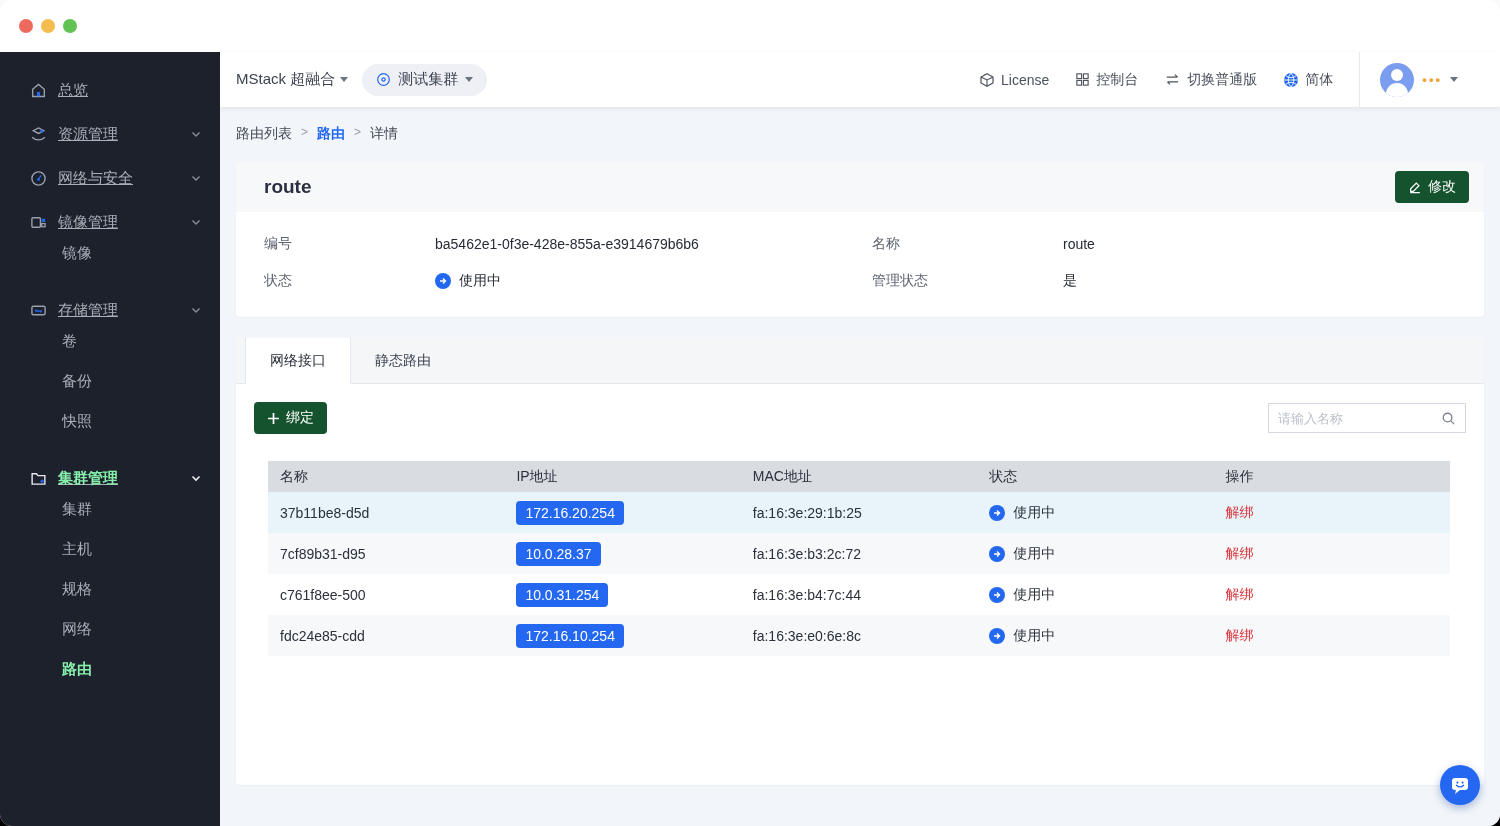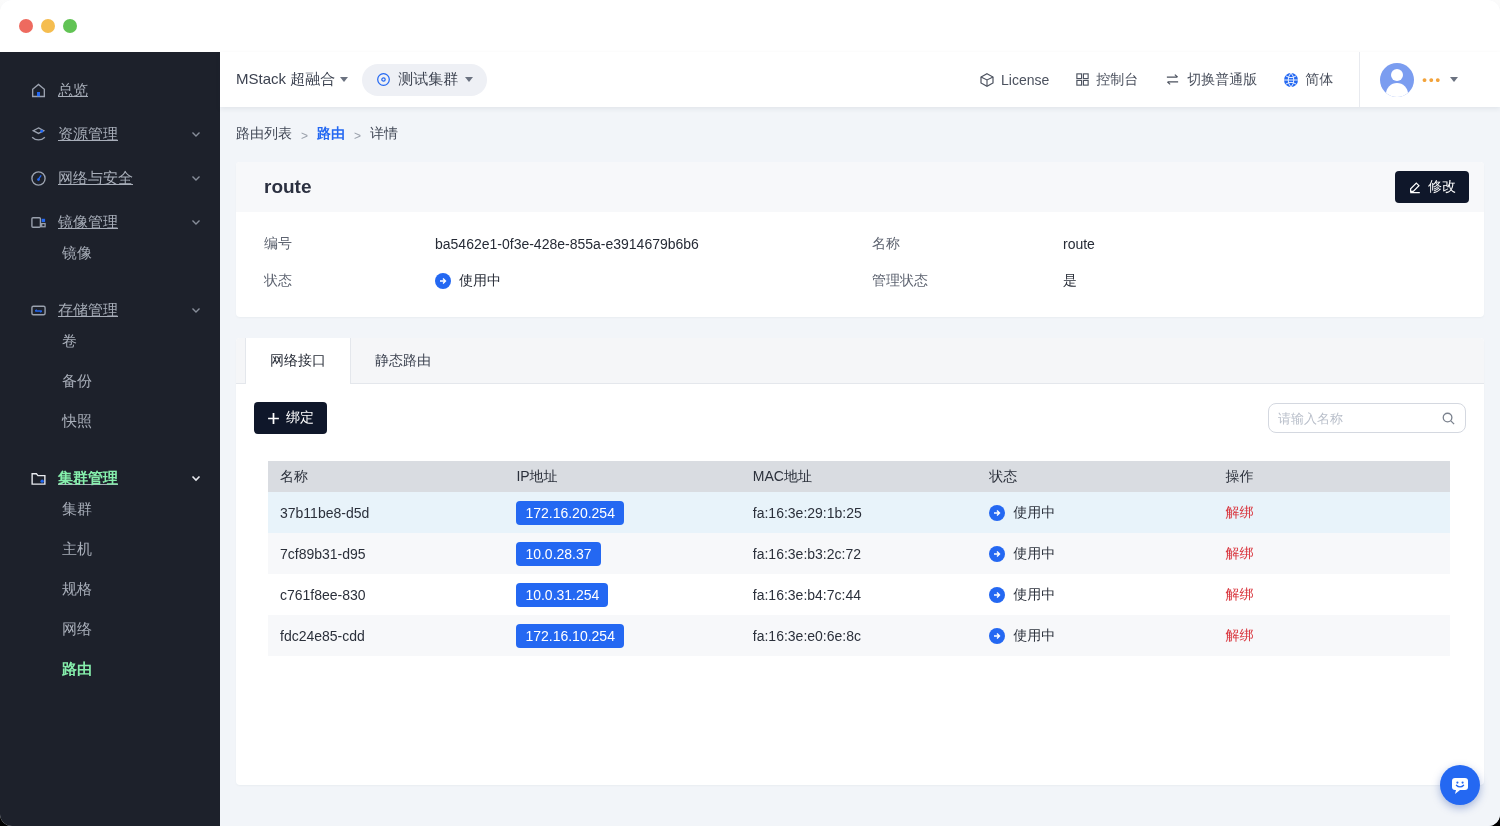--- a/index.html
+++ b/index.html
@@ -48,52 +48,52 @@
   .avatar-sec { border-left:1px solid #e8eaef; height:100%; display:flex; align-items:center;
                 gap:8px; padding:0 22px 0 20px; cursor:pointer; }
   .avatar { width:34px; height:34px; border-radius:50%; background:#7b9df0; position:relative; overflow:hidden; }
   .avatar:before { content:""; position:absolute; top:6px; left:11px; width:12px; height:12px;
                    border-radius:50%; background:#fff; }
   .avatar:after { content:""; position:absolute; top:20px; left:6px; width:22px; height:14px;
                   border-radius:11px 11px 0 0; background:#fff; }
   .dots { color:#f2a33c; font-size:13px; letter-spacing:2px; font-weight:bold; }
 
   .content { flex:1; position:relative; padding:18px 16px 0; overflow:hidden; }
-  .breadcrumb { font-size:14px; color:#414856; display:flex; gap:9px; align-items:flex-end; }
+  .breadcrumb { font-size:14px; color:#414856; display:flex; gap:9px; align-items:flex-start; }
   .breadcrumb .sep { color:#9aa0ab; font-size:12px; }
   .crumb-link { cursor:pointer; }
   .crumb-current-blue { color:#2468f2; font-weight:bold; cursor:pointer; }
 
   
   .card { background:#fff; border-radius:4px; margin-top:19px; box-shadow:0 1px 2px rgba(30,40,60,.04); }
   .card-head { height:50px; background:#f7f8fa; border-radius:4px 4px 0 0; display:flex;
                align-items:center; padding:0 15px 0 28px; }
   .card-title { font-size:19px; font-weight:bold; color:#2b3040; }
-  .btn-primary { background:#0f172a; color:#fff; border:none; border-radius:4px; height:32px;
+  .btn-primary { background:#14532d; color:#fff; border:none; border-radius:4px; height:32px;
                  display:flex; align-items:center; gap:6px; padding:0 13px; font-size:14px;
                  cursor:pointer; margin-left:auto; font-family:inherit; }
   .detail-body { padding:13px 0 18px; }
   .detail-row { display:grid; grid-template-columns:1fr 1fr; height:37px; align-items:center; }
   .d-cell { display:flex; align-items:center; font-size:14px; }
   .d-cell .d-label { width:199px; padding-left:28px; color:#5d6370; flex:none; }
   .d-cell.right .d-label { width:203px; padding-left:12px; }
   .d-value { color:#262b36; display:flex; align-items:center; gap:8px; }
   .status-dot { width:16px; height:16px; border-radius:50%; background:#2468f2; flex:none;
                 display:flex; align-items:center; justify-content:center; }
 
   
   .panel { background:#fff; border-radius:4px; margin-top:21px; height:447px;
            box-shadow:0 1px 2px rgba(30,40,60,.04); display:flex; flex-direction:column; }
   .tabbar { height:46px; background:#f5f6f8; border-bottom:1px solid #e4e7ec;
             border-radius:4px 4px 0 0; display:flex; align-items:stretch; padding-left:9px; }
   .tab { display:flex; align-items:center; padding:0 24px; font-size:14px; color:#3c4250; cursor:pointer; }
   .tab.active { background:#fff; border-left:1px solid #e4e7ec; border-right:1px solid #e4e7ec;
                 margin-bottom:-1px; font-weight:normal; color:#262b36; }
   .toolbar { display:flex; align-items:center; padding:18px 18px 0; }
-  .search-box { margin-left:auto; width:198px; height:30px; border:1px solid #d4d8e0; border-radius:8px;
+  .search-box { margin-left:auto; width:198px; height:30px; border:1px solid #d4d8e0; border-radius:0;
                 display:flex; align-items:center; padding:0 9px; background:#fff; }
   .search-box input { border:none; outline:none; flex:1; font-size:13px; color:#3c4250;
                       font-family:inherit; background:transparent; min-width:0; }
   .search-box input::placeholder { color:#b9bfca; }
 
   table.grid { border-collapse:collapse; table-layout:fixed; width:1182px; margin:27px 34px 0 32px; font-size:14px; }
   table.grid th { background:#d9dce1; height:31px; text-align:left; font-weight:normal;
                   color:#2b303b; padding:0 12px; }
   table.grid td { height:41px; padding:0 12px; color:#2b303b; }
   tr.row-selected td { background:#e8f3fa; }
@@ -398,21 +398,21 @@
                         <svg width="10" height="10" viewBox="0 0 10 10">
                           <path d="M2 5h5M5 2.5 7.5 5 5 7.5" fill="none" stroke="#fff" stroke-width="1.4"></path>
                         </svg>
                       </span>
                       <span>使用中</span>
                     </span>
                   </td>
                 <td><span class="link-danger">解绑</span></td>
               </tr>
               <tr>
-                <td>c761f8ee-830</td>
+                <td>c761f8ee-500</td>
                 <td><span class="ip-badge">10.0.31.254</span></td>
                 <td>fa:16:3e:b4:7c:44</td>
                 <td>
                     <span class="cell-status">
                       <span class="status-dot">
                         <svg width="10" height="10" viewBox="0 0 10 10">
                           <path d="M2 5h5M5 2.5 7.5 5 5 7.5" fill="none" stroke="#fff" stroke-width="1.4"></path>
                         </svg>
                       </span>
                       <span>使用中</span>

